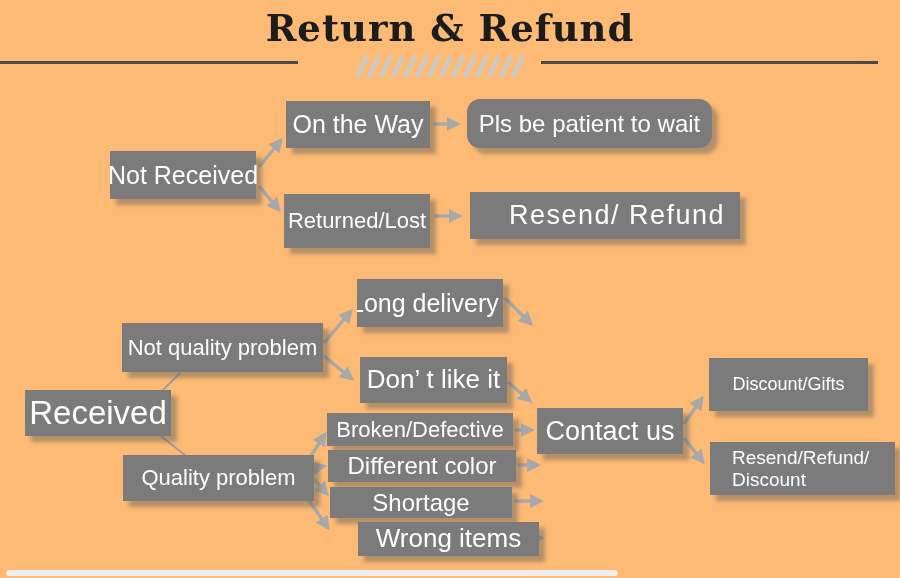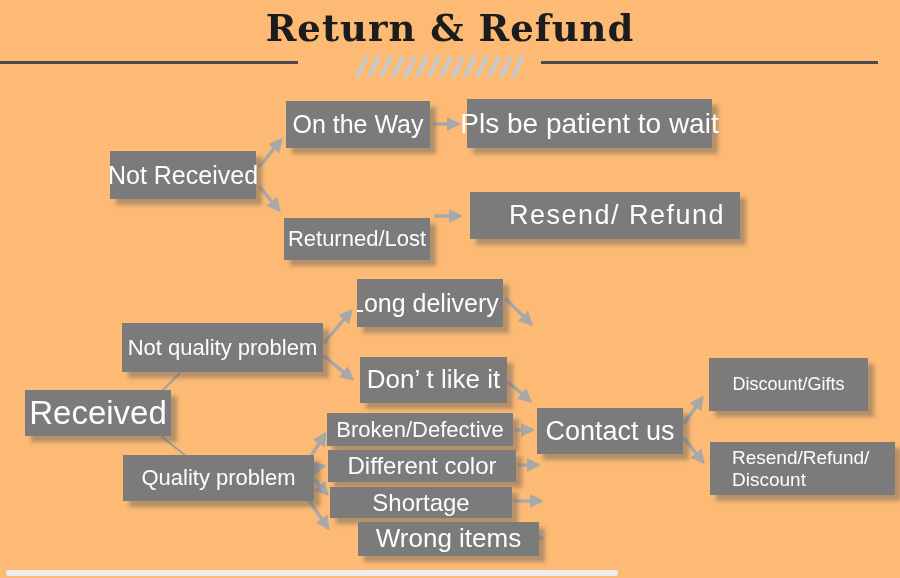--- a/index.html
+++ b/index.html
@@ -85,25 +85,25 @@
   </svg>
 
   <div class="node" style="left:110px;top:151px;width:146px;height:48px;font-size:25px;">
     <span>Not Received</span>
   </div>
 
   <div class="node" style="left:286px;top:101px;width:144px;height:47px;font-size:25px;">
     <span>On the Way</span>
   </div>
 
-  <div class="node" style="left:467px;top:99px;width:245px;height:49px;font-size:28px;">
+  <div class="node" style="left:467px;top:99px;width:245px;height:49px;font-size:24px;border-radius:13px;">
     <span>Pls be patient to wait</span>
   </div>
 
-  <div class="node" style="left:284px;top:194px;width:146px;height:42px;font-size:22px;margin-top:24px;">
+  <div class="node" style="left:284px;top:194px;width:146px;height:54px;font-size:22px;">
     <span>Returned/Lost</span>
   </div>
 
   <div class="node" style="left:470px;top:192px;width:246px;height:47px;font-size:27px;letter-spacing:1.5px;padding-left:24px;">
     <span>Resend/ Refund</span>
   </div>
 
   <div class="node" style="left:25px;top:390px;width:146px;height:46px;font-size:33px;">
     <span>Received</span>
   </div>

